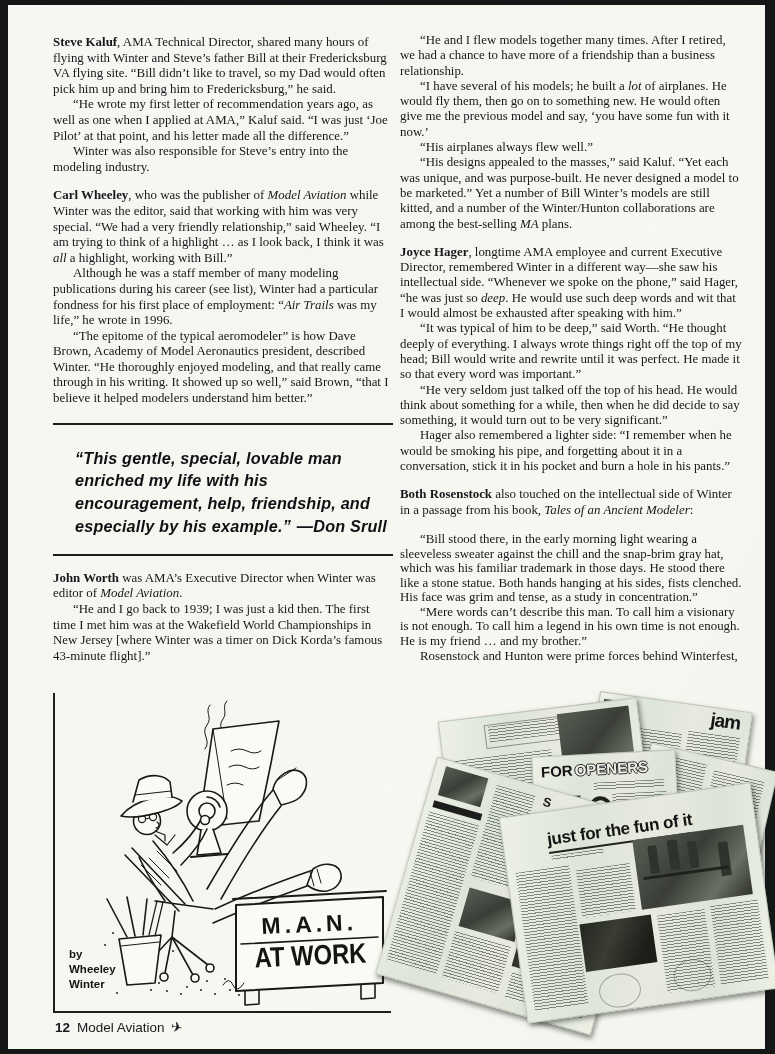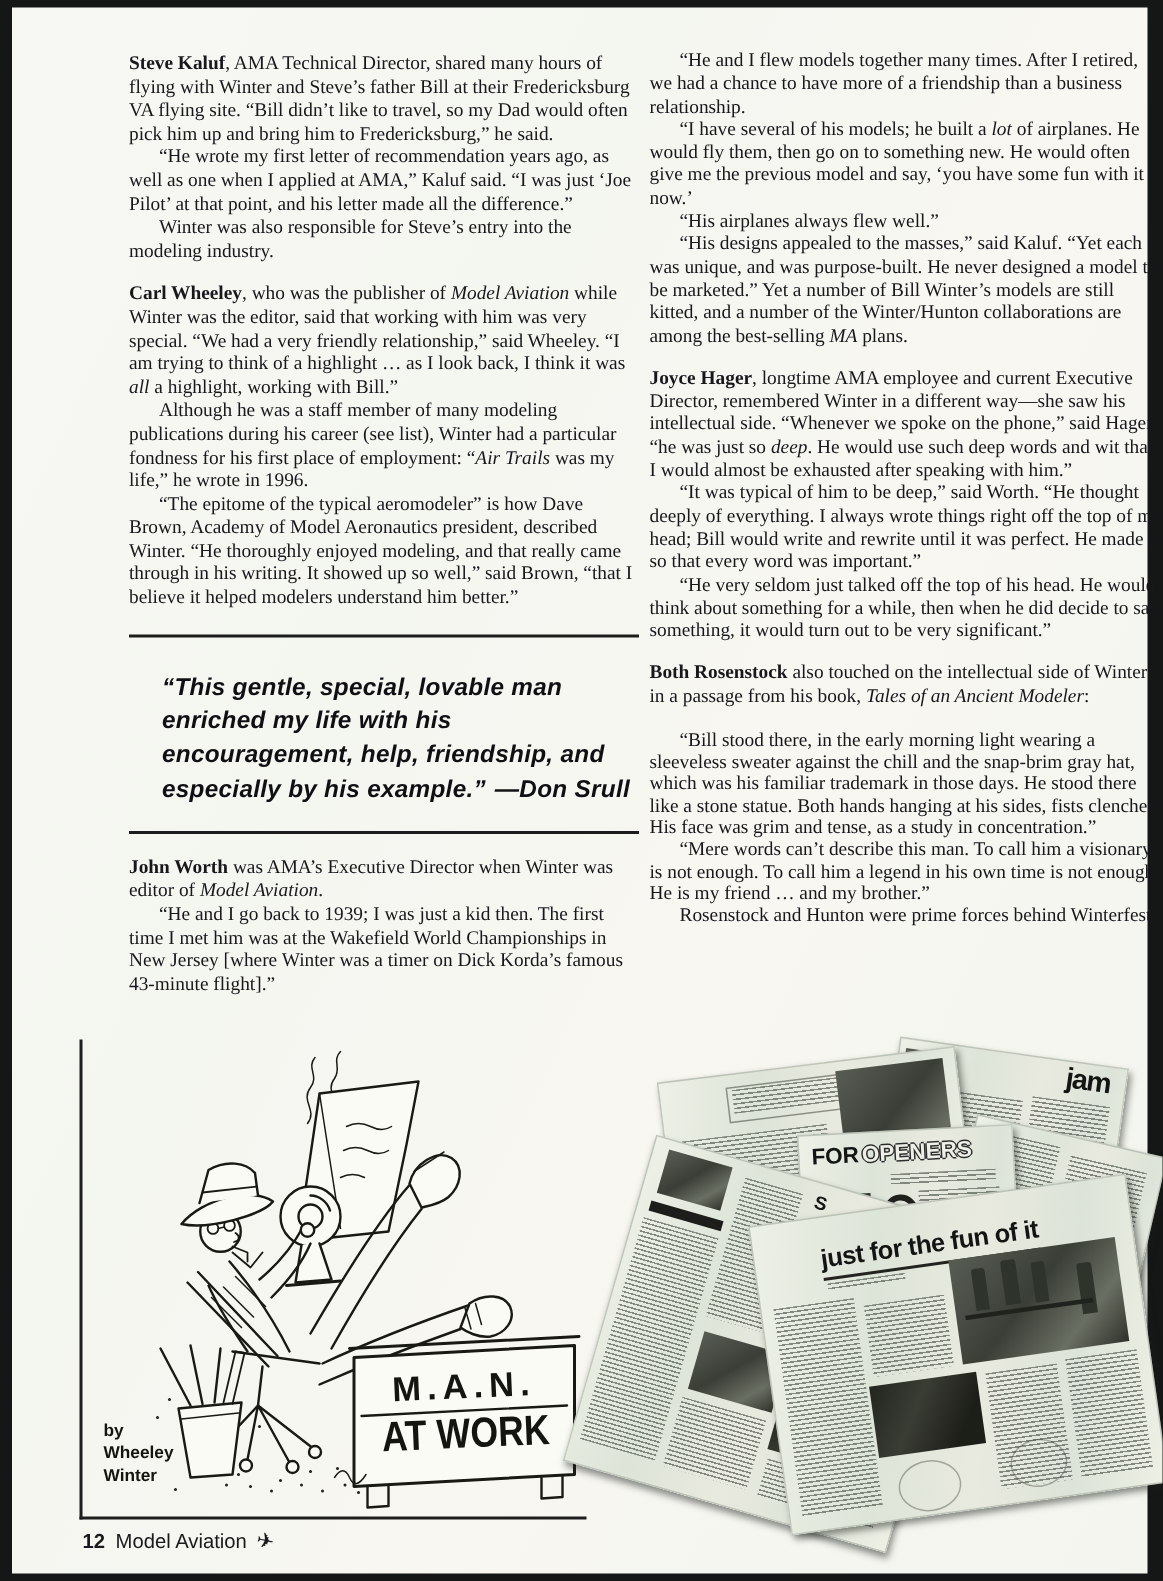--- a/index.html
+++ b/index.html
@@ -7,21 +7,21 @@
     width:775px;height:1054px;position:relative;overflow:hidden;
     background:#141716;
     font-family:"Liberation Serif", serif;
   }
   
   .page{
     position:absolute;left:8px;top:5px;width:757px;height:1044px;
     background:linear-gradient(115deg,#f7f8f3 0%,#f4f6f0 35%,#f8f7f2 60%,#f3f5ee 100%);
   }
   
-  .col{position:absolute;color:#17171c;margin-left:33px;}
+  .col{position:absolute;color:#17171c;}
   .col-left{left:45px;top:30px;width:340px;}
   .col-right{left:392px;top:28px;width:342px;}
   .para{margin:0;font-size:12.9px;line-height:15.6px;text-align:left;}
   .col-right .para{line-height:15.3px;}
   .para.indent{text-indent:20px;}
   .para.lead{margin-top:13px;}
   .para.gap{margin-top:14px;}
   .para.excerpt{line-height:14.6px;}
   .col-left .para:first-child{margin-top:0;}
   span.b{font-weight:bold;}
@@ -116,20 +116,21 @@
 
   <div class="col col-right">
     <div>
         <p class="para indent"><span>“He and I flew models together many times. After I retired, we had a chance to have more of a friendship than a business relationship.</span></p>
         <p class="para indent"><span>“I have several of his models; he built a </span><span class="i">lot</span><span> of airplanes. He would fly them, then go on to something new. He would often give me the previous model and say, ‘you have some fun with it now.’</span></p>
         <p class="para indent"><span>“His airplanes always flew well.”</span></p>
         <p class="para indent"><span>“His designs appealed to the masses,” said Kaluf. “Yet each was unique, and was purpose-built. He never designed a model to be marketed.” Yet a number of Bill Winter’s models are still kitted, and a number of the Winter/Hunton collaborations are among the best-selling </span><span class="i">MA</span><span> plans.</span></p>
         <p class="para lead"><span class="b">Joyce Hager</span><span>, longtime AMA employee and current Executive Director, remembered Winter in a different way—she saw his intellectual side. “Whenever we spoke on the phone,” said Hager, “he was just so </span><span class="i">deep</span><span>. He would use such deep words and wit that I would almost be exhausted after speaking with him.”</span></p>
         <p class="para indent"><span>“It was typical of him to be deep,” said Worth. “He thought deeply of everything. I always wrote things right off the top of my head; Bill would write and rewrite until it was perfect. He made it so that every word was important.”</span></p>
         <p class="para indent"><span>“He very seldom just talked off the top of his head. He would think about something for a while, then when he did decide to say something, it would turn out to be very significant.”</span></p>
+        <p class="para indent"><span>Hager also remembered a lighter side: “I remember when he would be smoking his pipe, and forgetting about it in a conversation, stick it in his pocket and burn a hole in his pants.”</span></p>
         <p class="para lead"><span class="b">Both Rosenstock</span><span> also touched on the intellectual side of Winter in a passage from his book, </span><span class="i">Tales of an Ancient Modeler</span><span>:</span></p>
         <p class="para indent gap excerpt"><span>“Bill stood there, in the early morning light wearing a sleeveless sweater against the chill and the snap-brim gray hat, which was his familiar trademark in those days. He stood there like a stone statue. Both hands hanging at his sides, fists clenched. His face was grim and tense, as a study in concentration.”</span></p>
         <p class="para indent excerpt"><span>“Mere words can’t describe this man. To call him a visionary is not enough. To call him a legend in his own time is not enough. He is my friend … and my brother.”</span></p>
         <p class="para indent excerpt"><span>Rosenstock and Hunton were prime forces behind Winterfest,</span></p>
       </div>
   </div>
 
   <div class="cartoon">
     <svg width="336" height="318" viewBox="0 0 336 318">
       <g stroke="#1a1a14" stroke-width="1.6" fill="none" stroke-linecap="round" stroke-linejoin="round">

